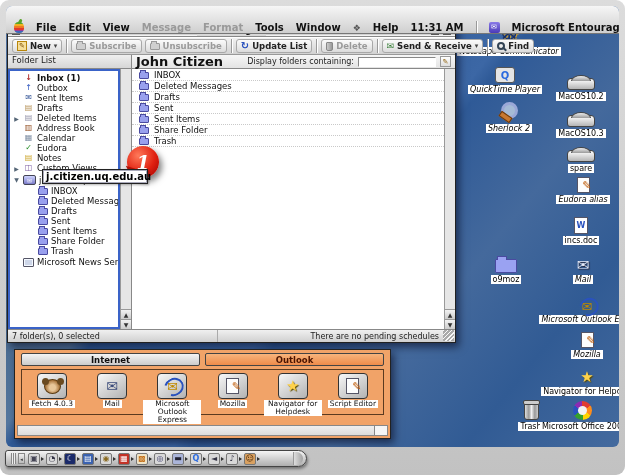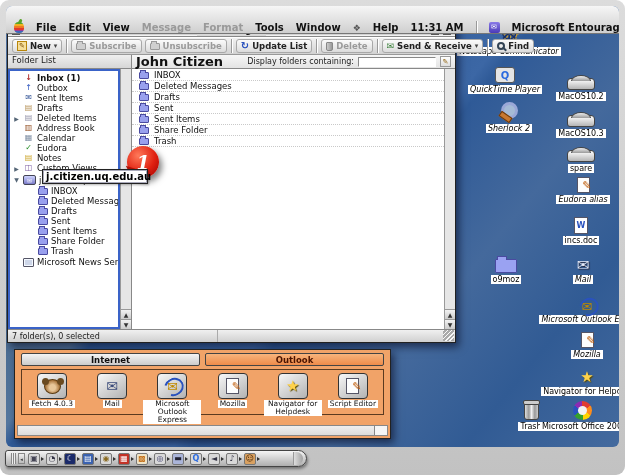--- a/index.html
+++ b/index.html
@@ -435,20 +435,21 @@
         </div>
         <div class="mscroll">
           <span class="sarr up">▲</span>
           <span class="sarr dn">▼</span>
         </div>
       </div>
       <div class="status">
         <span class="stleft">
             <span>7 folder(s), 0 selected</span>
           </span>
+        <span class="stright">There are no pending schedules</span>
         <span class="grip"></span>
       </div>
     </div>
 
     <div class="win launcher">
       <div class="ltabs">
         <span class="ltab">Internet</span>
         <span class="ltab active">Outlook</span>
       </div>
       <div class="lwell">

